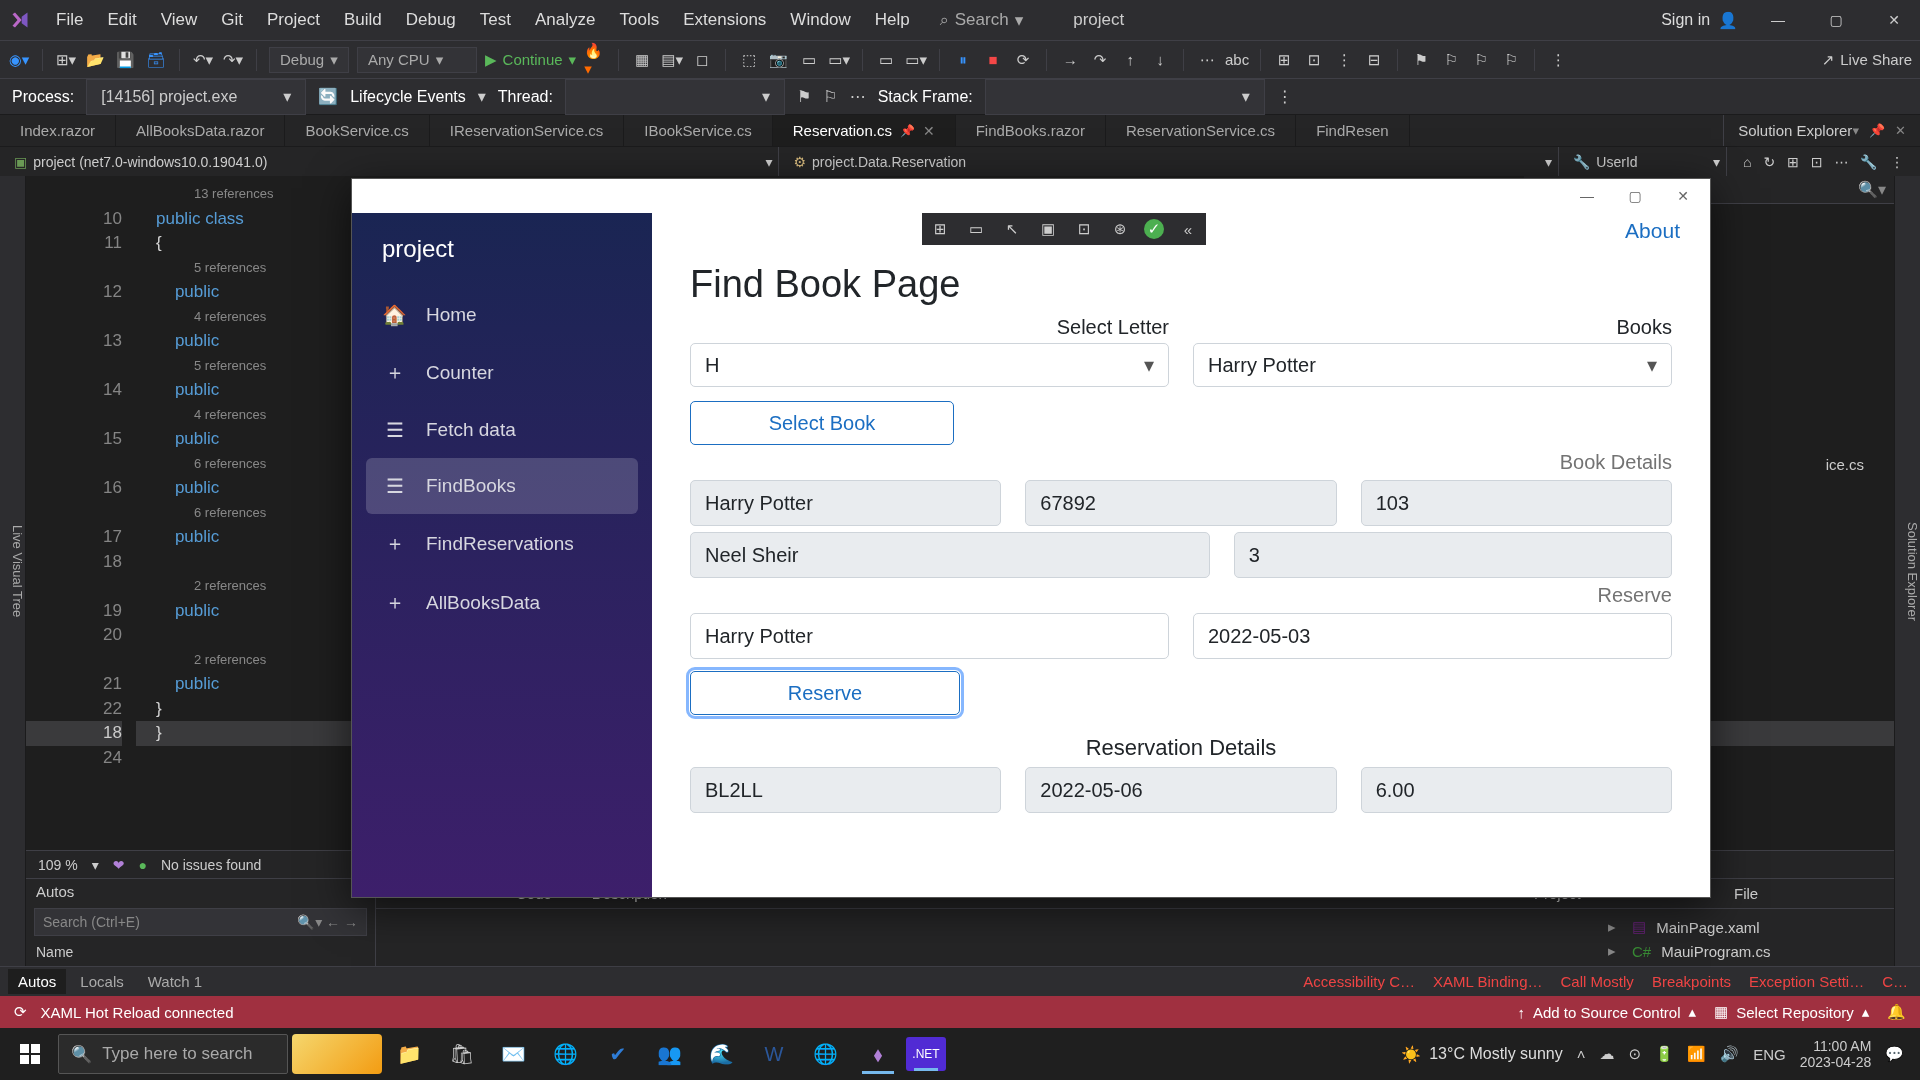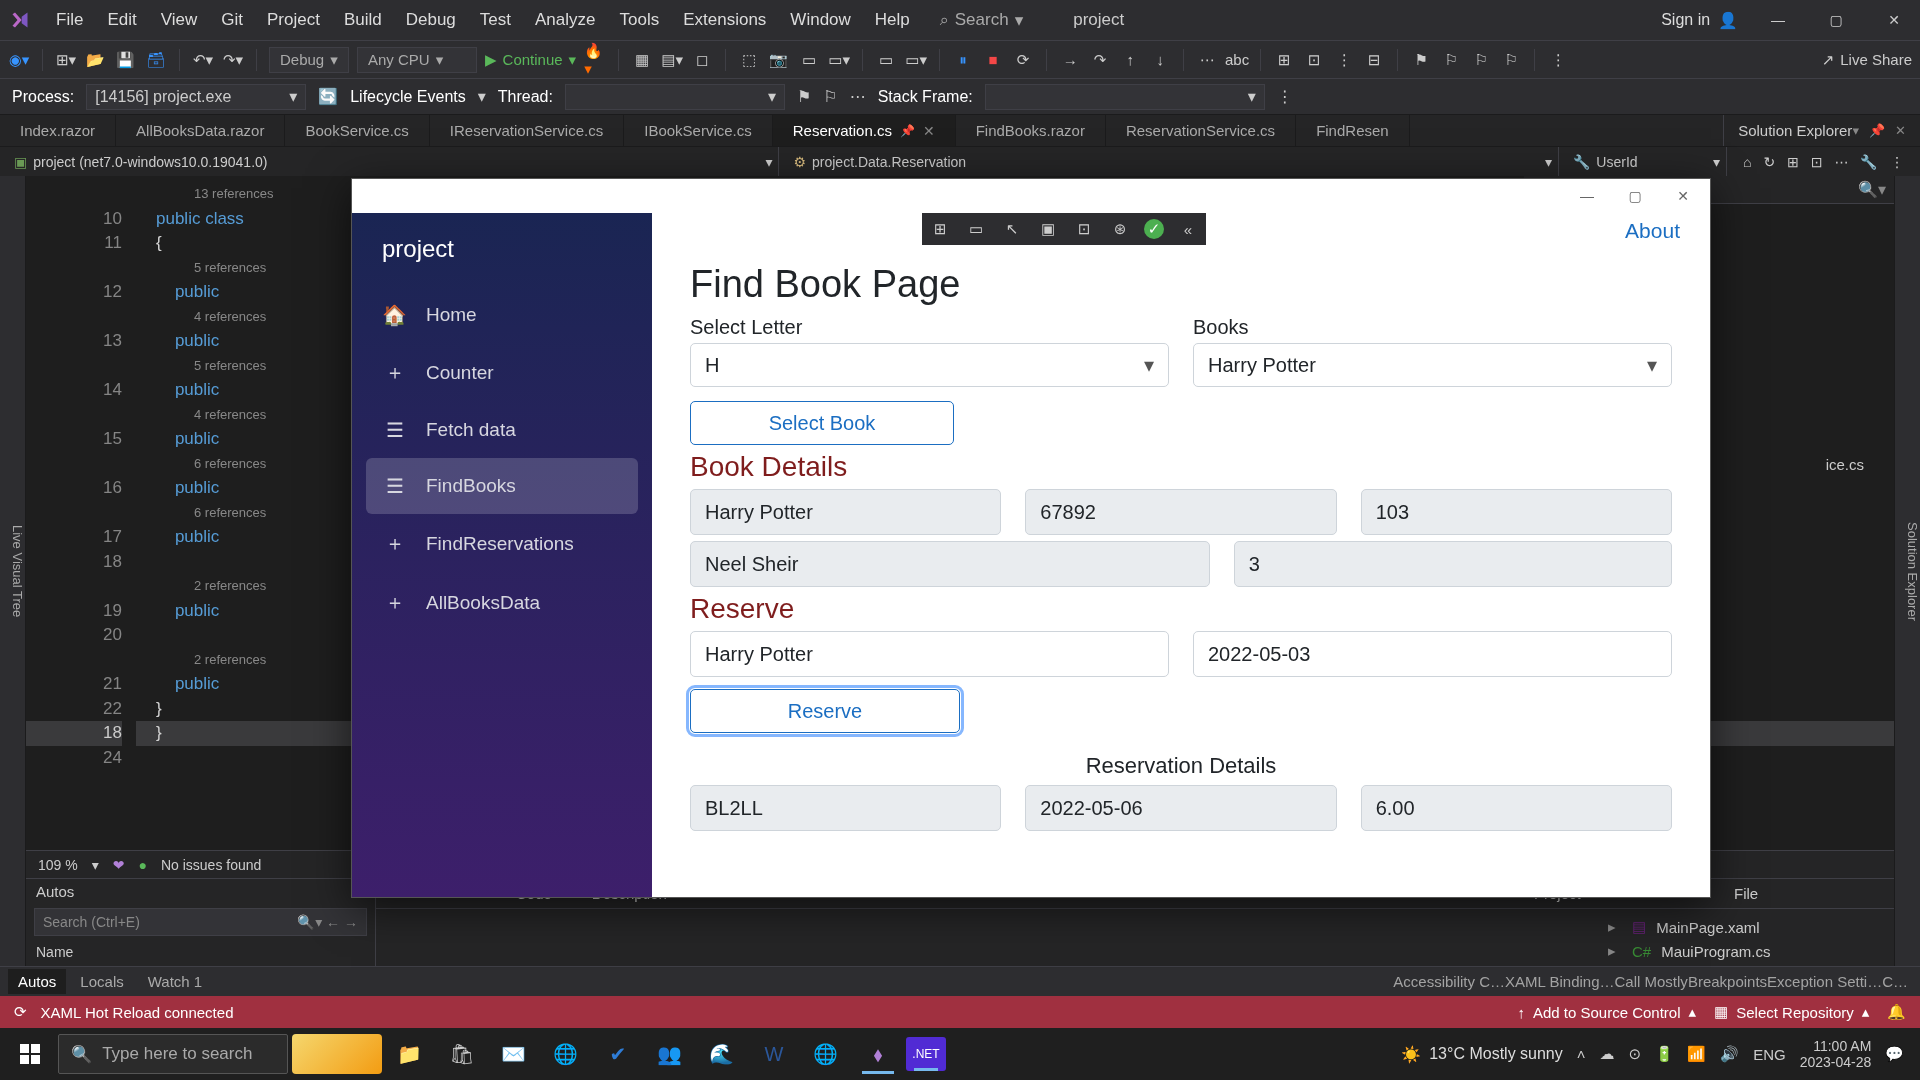--- a/index.html
+++ b/index.html
@@ -21,21 +21,21 @@
 .toolbar .sep { width: 1px; height: 22px; background: #3f3f46; margin: 0 4px; }
 .toolbar .combo { background: #333337; border: 1px solid #3f3f46; height: 26px; padding: 0 10px; display: flex; align-items: center; gap: 6px; color: #aaa; min-width: 80px;}
 .toolbar .combo.wide { min-width: 120px; }
 .toolbar .continue { color: #5ab85a; display:flex; align-items:center; gap:6px;}
 .toolbar .continue .tri { color:#5ab85a; }
 .toolbar .icon { width: 22px; height: 22px; display:flex; align-items:center; justify-content:center; color:#ccc; font-size:15px;}
 .toolbar .liveshare { margin-left: auto; display:flex; align-items:center; gap:6px; color:#ccc;}
 
 
 .processbar { height: 36px; background: #2d2d30; border-top: 1px solid #3f3f46; display: flex; align-items: center; padding: 0 12px; gap: 12px; font-size: 16px; color: #ccc;}
-.processbar .combo { background: #333337; border: 1px solid #3f3f46; height: 26px; padding: 0 8px; display: flex; align-items: center; min-width: 220px; gap:6px;}
+.processbar .combo { background: #333337; border: 1px solid #3f3f46; height: 36px; padding: 0 14px; display: flex; align-items: center; min-width: 220px; gap:6px;}
 .processbar .label { color: #ffffff; }
 
 
 .tabstrip { height: 32px; background: #252526; display: flex; align-items: stretch; font-size: 15px; border-top:1px solid #1b1b1c;}
 .tabstrip .tab { padding: 0 20px; display: flex; align-items: center; color: #aaa; border-right: 1px solid #1b1b1c; position:relative; gap:8px;}
 .tabstrip .tab.active { background: #1e1e1e; color: #fff; }
 .tabstrip .tab .pin { font-size:12px; color:#888;}
 .tabstrip .tab .close { font-size:14px; color:#888;}
 .tabstrip .sol-exp { margin-left: auto; background:#252526; padding:0 14px; display:flex; align-items:center; color:#ccc; border-left:1px solid #3f3f46; min-width:190px; justify-content:space-between;}
 .tabstrip .sol-exp .icons { display:flex; gap:10px; font-size:13px; color:#888;}
@@ -77,21 +77,21 @@
 .right-panel .cols { display:flex; gap:40px; padding:6px 60px; font-size:15px; color:#ccc; border-bottom:1px solid #3f3f46;}
 .right-panel .tree { padding:6px 14px; font-size:15px; color:#ccc;}
 .right-panel .tree .row { display:flex; align-items:center; gap:10px; height:24px;}
 .right-panel .tree .arrow { color:#888; width:14px;}
 
 
 .bottom-tabs { height: 30px; background:#2d2d30; display:flex; align-items:center; border-top:1px solid #3f3f46;}
 .bottom-tabs .left { display:flex; gap:4px; padding:0 8px; font-size:15px;}
 .bottom-tabs .left .bt { padding:4px 10px; color:#aaa;}
 .bottom-tabs .left .bt.active { background:#1e1e1e; color:#fff;}
-.bottom-tabs .right { margin-left:auto; display:flex; padding:0 12px; font-size:15px; color:#a3a3a3;}
+.bottom-tabs .right { margin-left:auto; display:flex; gap:18px; padding:0 12px; font-size:15px; color:#ef4444;}
 
 
 .statusbar { height:32px; background:#a03040; color:#fff; display:flex; align-items:center; padding:0 14px; font-size:15px; gap:14px;}
 .statusbar .right { margin-left:auto; display:flex; align-items:center; gap:18px;}
 .statusbar .pill { display:flex; align-items:center; gap:8px;}
 
 
 .taskbar { height:52px; background:#1f1f1f; display:flex; align-items:center; padding:0 6px; gap:4px;}
 .taskbar .start { width:48px; height:40px; display:flex; align-items:center; justify-content:center; color:#fff;}
 .taskbar .search { flex:0 0 230px; height:40px; background:#2b2b2b; border:1px solid #555; display:flex; align-items:center; padding:0 12px; gap:10px; color:#aaa; font-size:17px; border-radius:2px;}
@@ -111,24 +111,24 @@
 .app-window .content { flex:1; display:flex; background:#fff;}
 .app-sidebar { width:300px; background:linear-gradient(180deg,#1a2553 0%, #3d1f6b 100%); color:#d7d7e0; display:flex; flex-direction:column; padding-top:18px;}
 .app-sidebar .brand { font-size:24px; padding:4px 30px 24px; color:#fff;}
 .app-sidebar .nav-item { display:flex; align-items:center; gap:18px; padding:16px 30px; font-size:19px; color:#d7d7e0; cursor:pointer;}
 .app-sidebar .nav-item.active { background:rgba(255,255,255,0.18); border-radius:6px; margin:0 14px; padding:16px 16px;}
 .app-sidebar .nav-item .ic { width:26px; text-align:center; font-size:20px;}
 .app-main { flex:1; padding:20px 38px; overflow:auto; position:relative;}
 .app-header { position:absolute; top:6px; right:30px;}
 .app-header a { color:#1b6ec2; font-size:21px; text-decoration:none;}
 .app-main h1 { font-size:38px; font-weight:400; color:#212529; margin-bottom:10px; margin-top:30px;}
-.app-main h2 { font-size:28px; font-weight:400; color:#7f1d1d; text-align:left; margin:6px 0;}
+.app-main h2 { font-size:20px; font-weight:400; color:#737373; text-align:right; margin:6px 0;}
 .app-main h3 { font-size:22px; font-weight:400; color:#212529; text-align:center; margin:6px 0;}
 .form-row { display:flex; gap:24px; margin-bottom:8px;}
-.form-col { flex:1; display:flex; flex-direction:column;}
+.form-col { flex:1; display:flex; flex-direction:column;text-align:right;}
 .form-label { font-size:20px; color:#212529; margin-bottom:4px;}
 .form-select { height:44px; border:1px solid #ced4da; border-radius:5px; padding:0 14px; font-size:20px; display:flex; align-items:center; justify-content:space-between; background:#fff; color:#212529;}
 .form-select .caret { color:#555;}
 .btn-outline { height:44px; border:1px solid #1b6ec2; color:#1b6ec2; background:#fff; border-radius:5px; padding:0 30px; font-size:20px; display:inline-flex; align-items:center; justify-content:center; cursor:pointer; margin-top:6px;}
 .btn-outline.focused { outline:3px solid #86b7fe; outline-offset:1px;}
 .details-grid { display:flex; gap:24px; margin:6px 0;}
 .details-grid .cell { flex:1; height:46px; background:#e9ecef; border:1px solid #ced4da; border-radius:5px; padding:0 14px; font-size:20px; color:#212529; display:flex; align-items:center;}
 .details-grid.two .cell:first-child { flex:1.2;}
 .details-grid.white .cell { background:#fff;}
 .sol-search { height:28px; background:#252526; border-bottom:1px solid #3f3f46; display:flex; align-items:center; justify-content:flex-end; padding:0 8px;}

